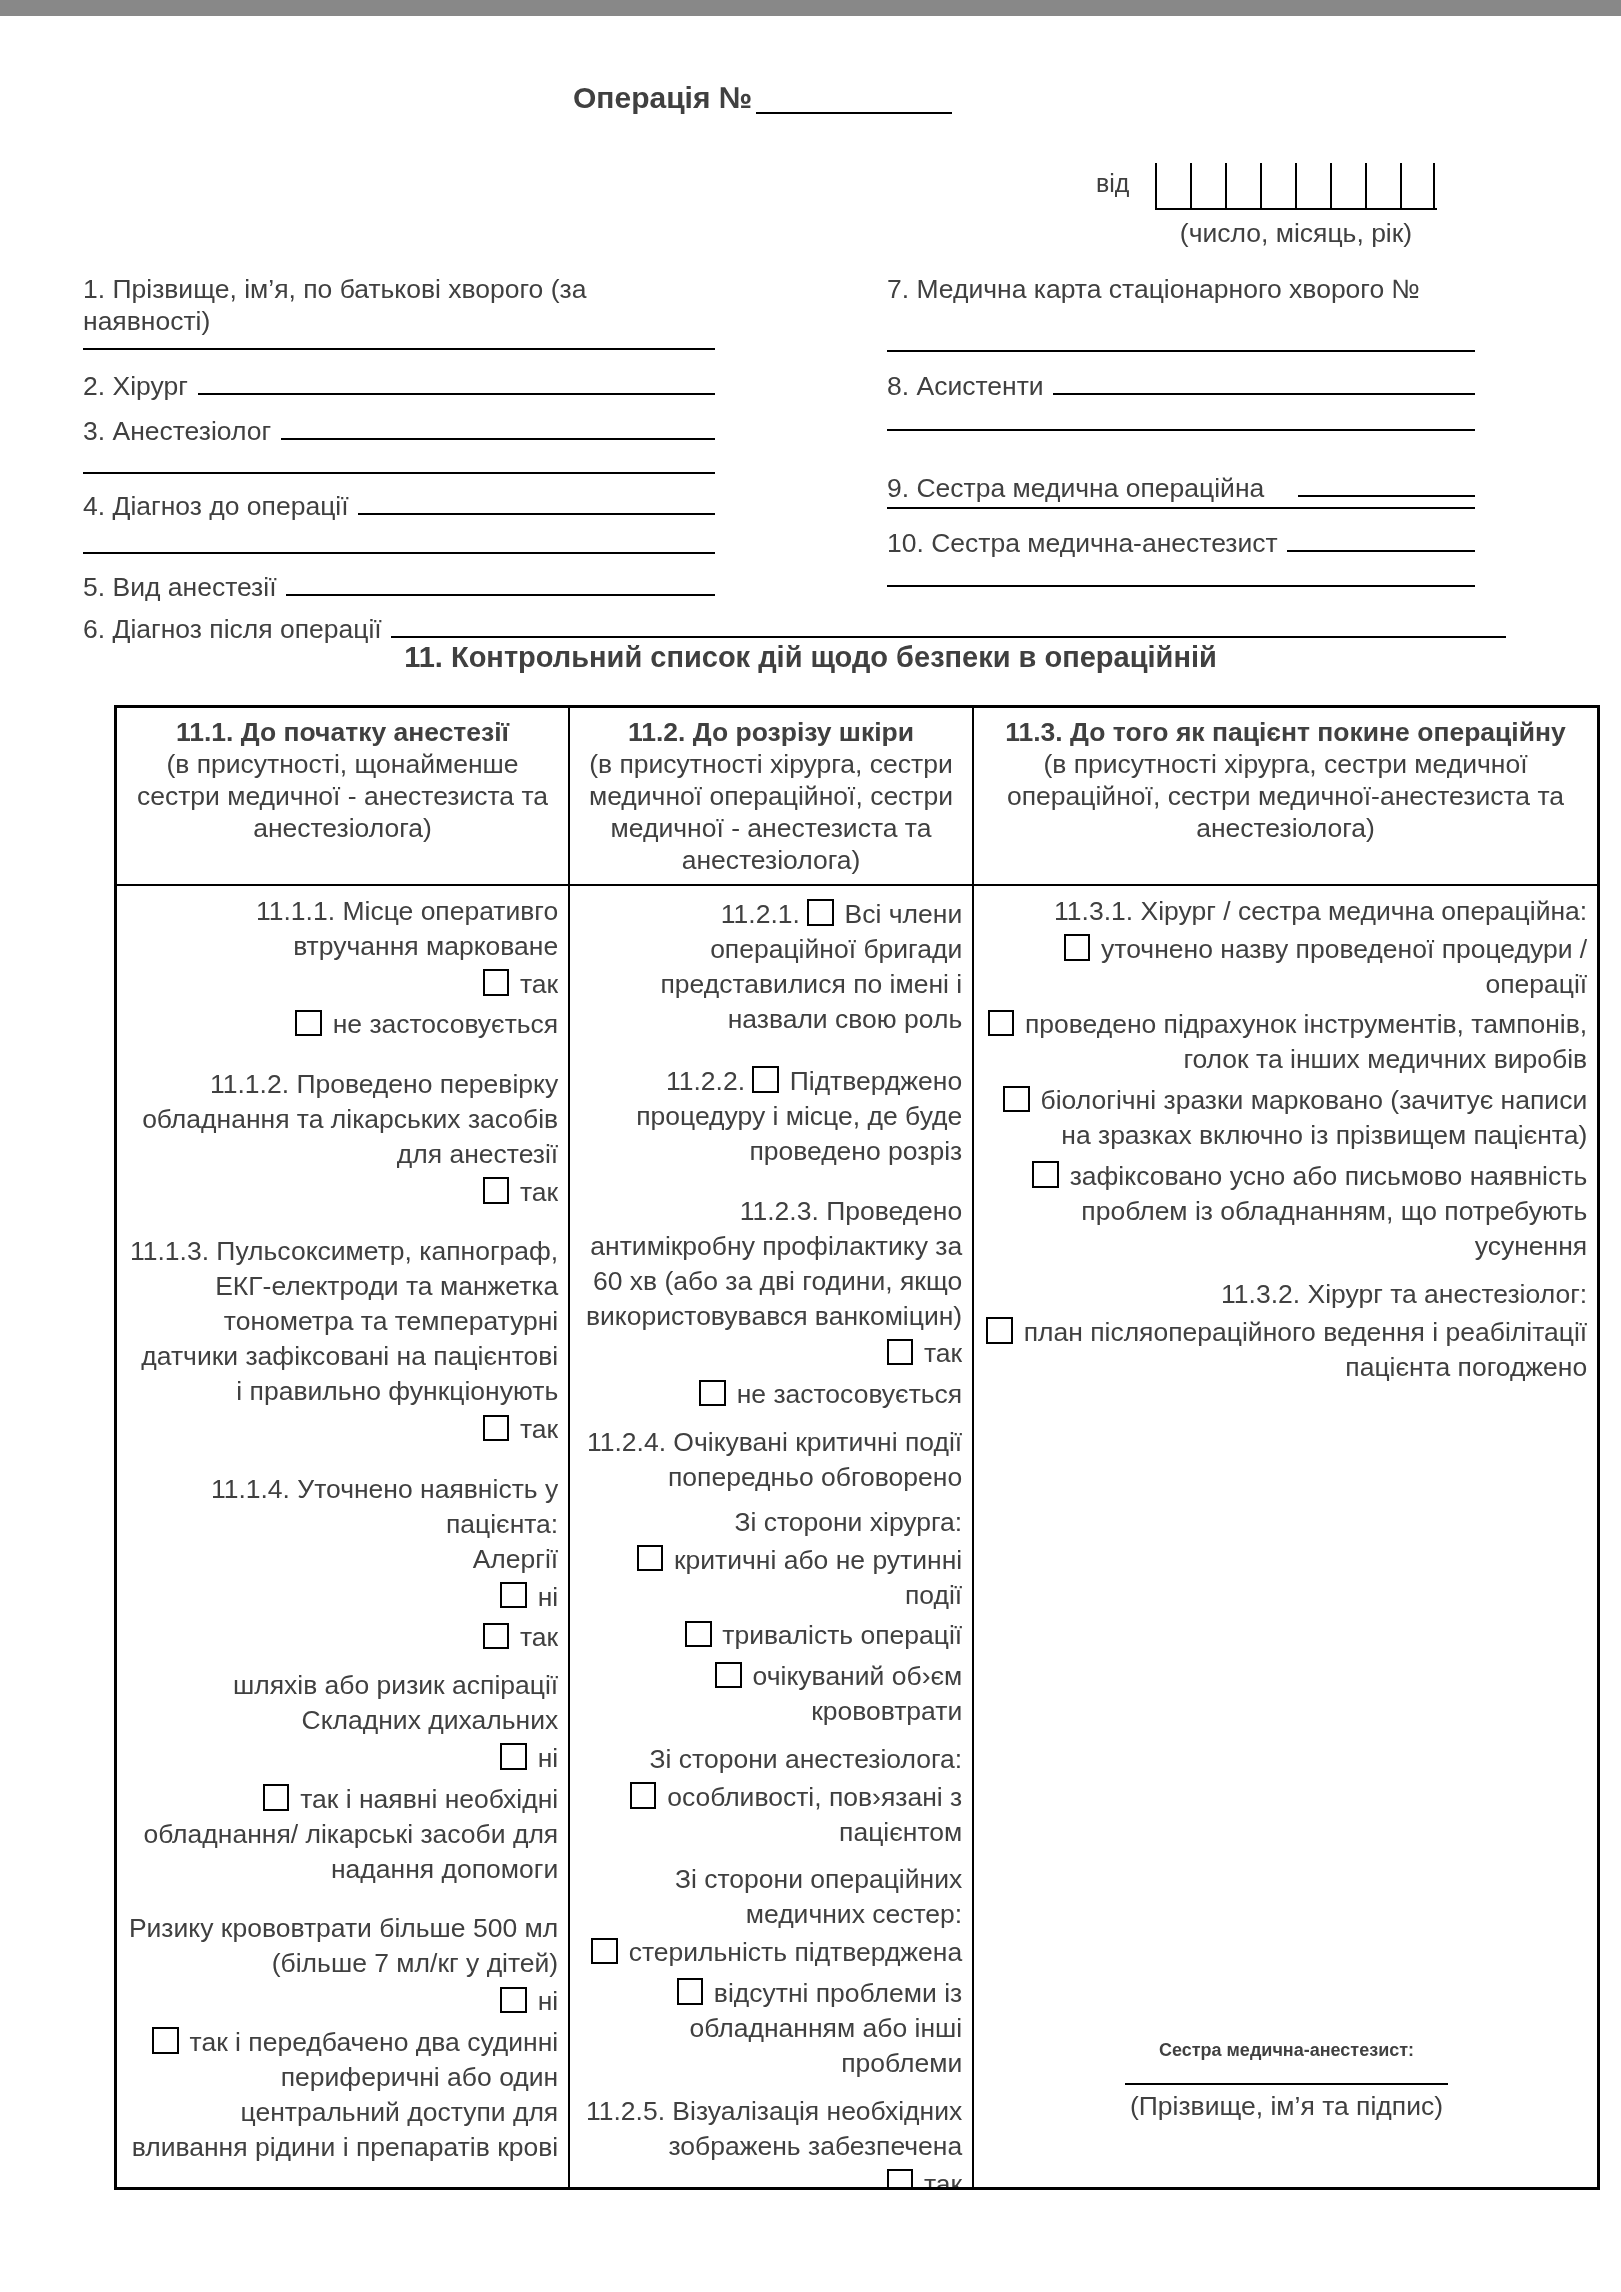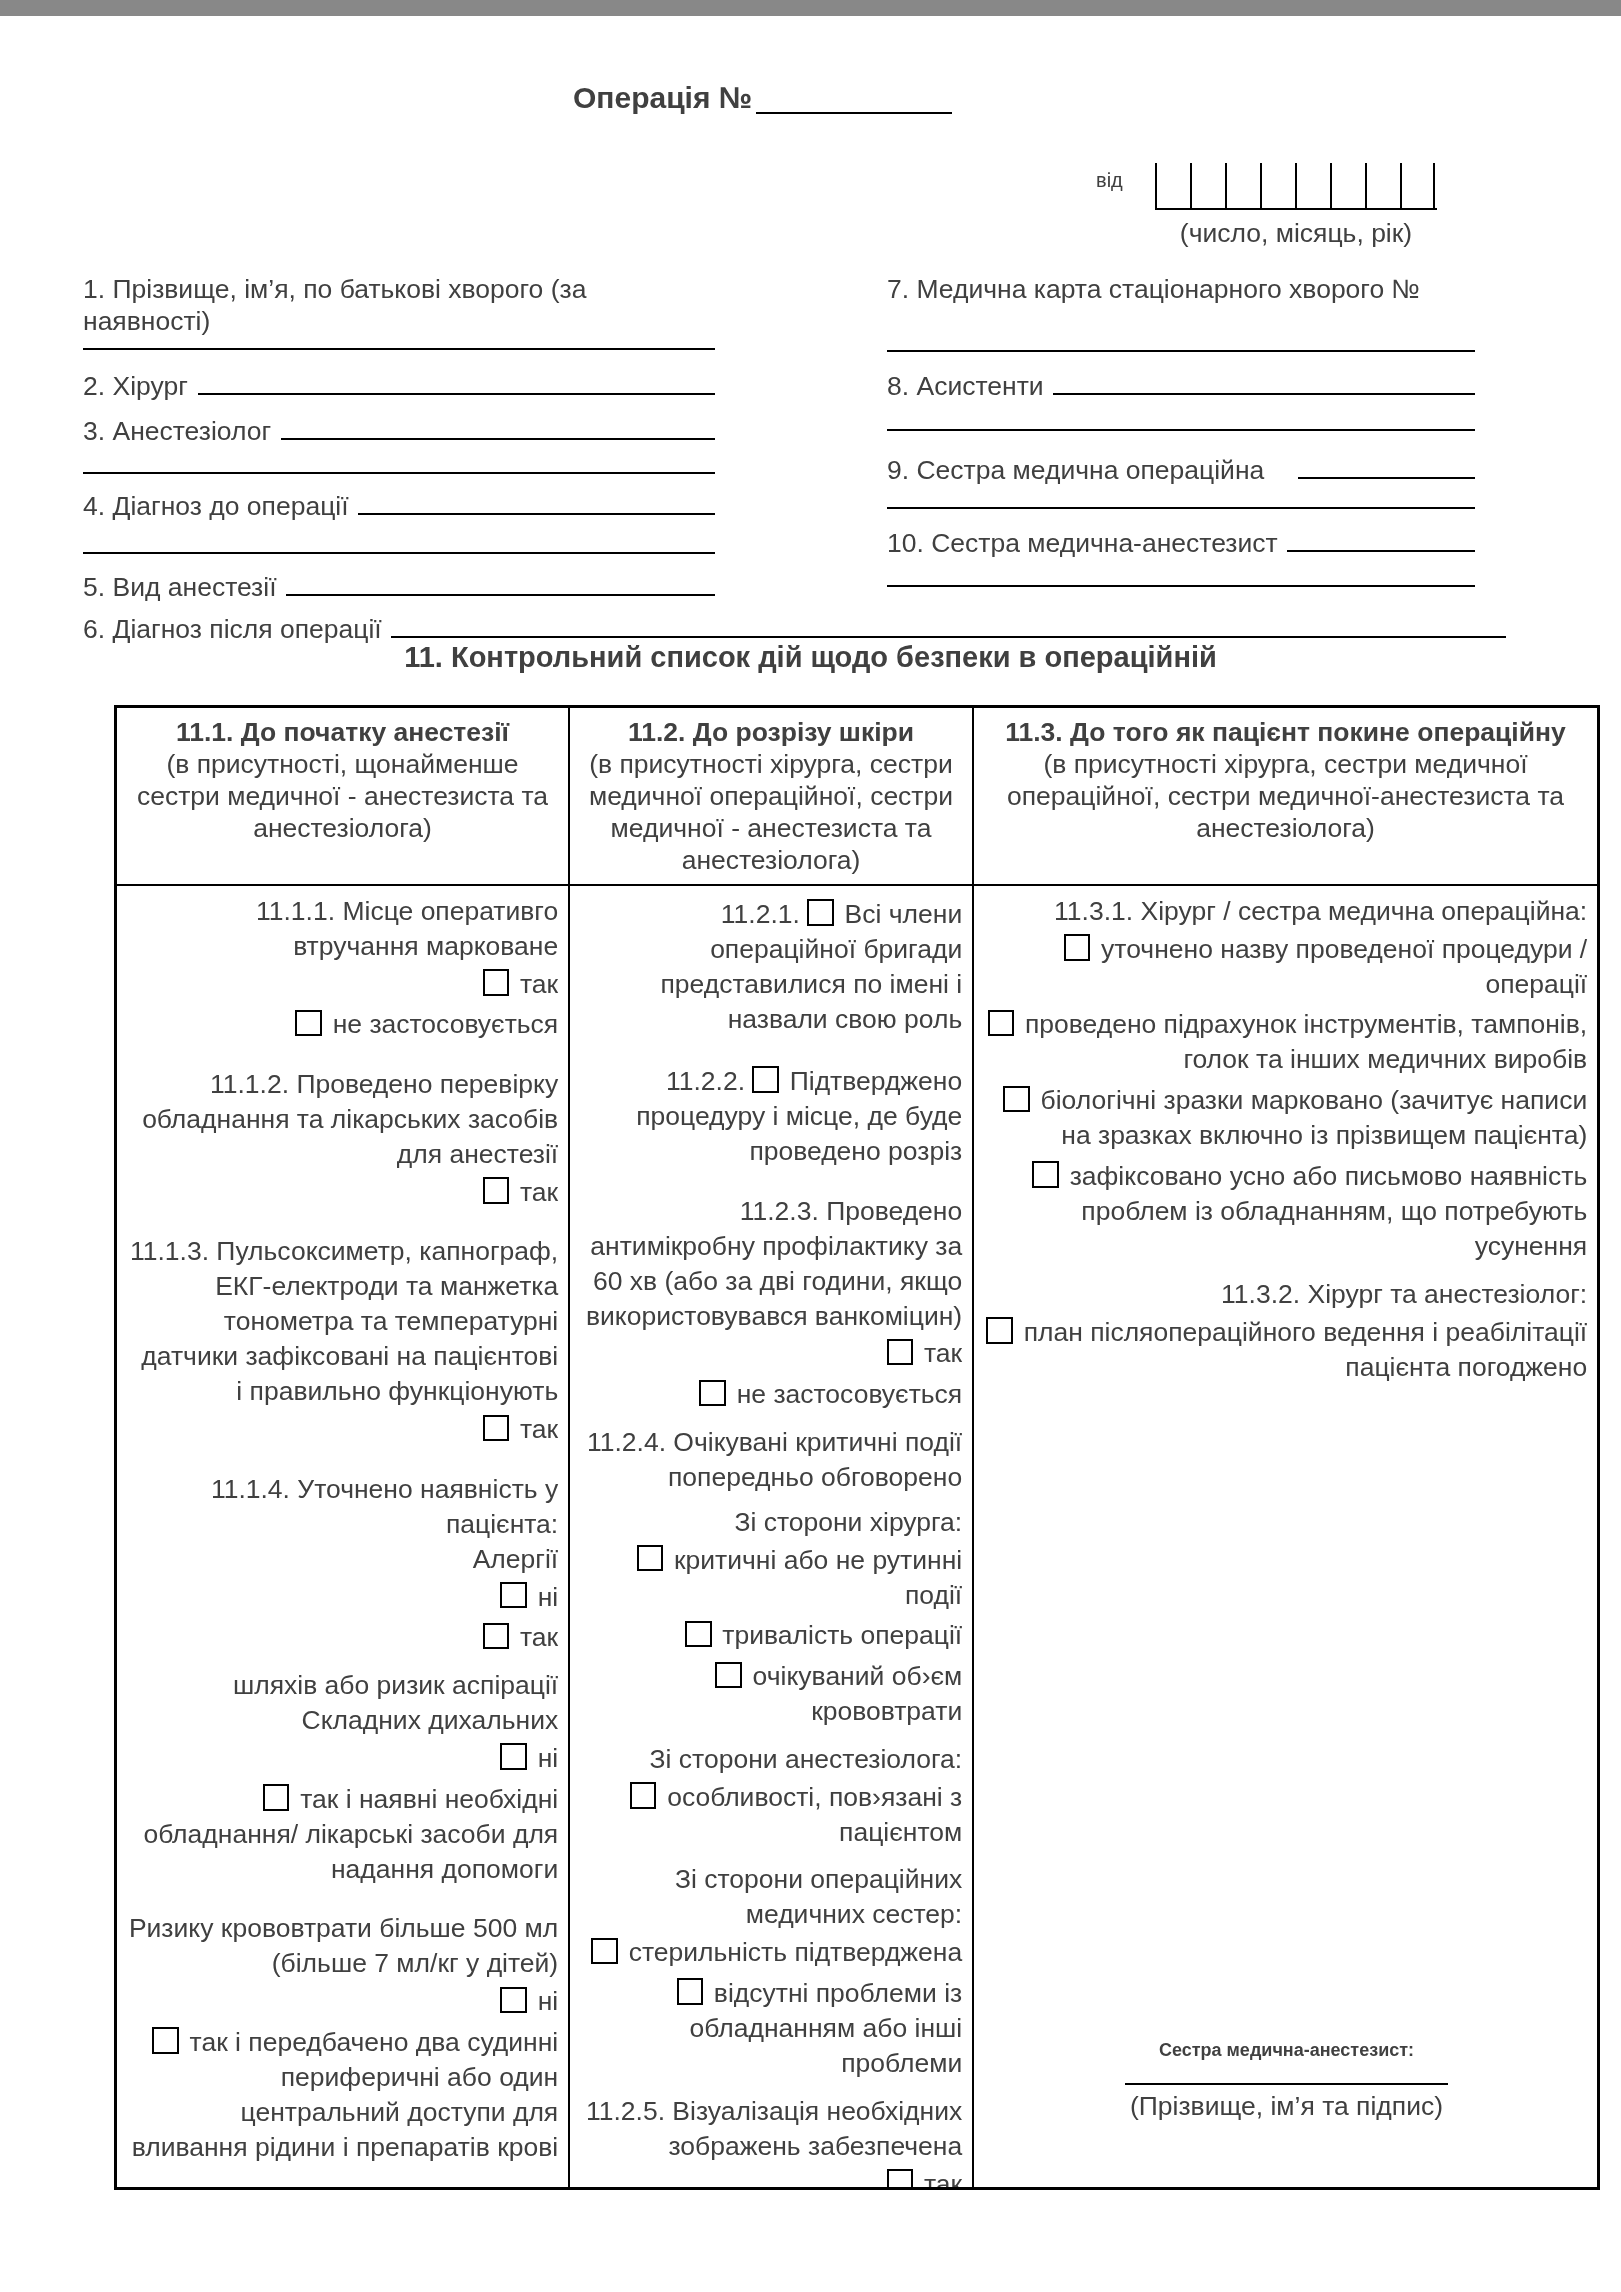--- a/index.html
+++ b/index.html
@@ -10,21 +10,21 @@
     font-family:Liberation Sans, sans-serif;
     margin:16px auto;overflow:hidden;
   }
   .abs{position:absolute;}
 
   
   .doc-title{left:573px;top:65px;font-size:30px;font-weight:bold;white-space:nowrap;}
   .title-blank{display:inline-block;width:196px;border-bottom:2.9px solid #000;height:1em;vertical-align:-5.9px;margin-left:3.9px;}
 
   
-  .date-prefix{left:1096px;top:153px;font-size:20px;text-align:center;}
+  .date-prefix{left:1096px;top:153px;font-size:25px;text-align:center;}
   .comb{left:1155px;top:147px;width:282px;height:47px;display:flex;border-bottom:2.9px solid #000;box-sizing:border-box;}
   .comb-cell{width:35px;border-left:2.9px solid #000;box-sizing:border-box;}
   .comb-cell:last-child{border-right:2.9px solid #000;}
   .date-caption{left:1139px;top:202px;width:314px;text-align:center;font-size:26.5px;}
 
   
   .field-row{position:absolute;display:flex;align-items:baseline;font-size:26.5px;line-height:32px;}
   .field-row .fill{flex:1;border-bottom:2px solid #000;height:1.05em;margin-left:9.8px;}
   .h-line{position:absolute;border-bottom:2px solid #000;height:0;}
 
@@ -120,21 +120,21 @@
     <span>7. Медична карта стаціонарного хворого №</span>
   </div>
   <div class="h-line" style="left:887px;top:334px;width:588px;"></div>
 
   <div class="field-row" style="left:887px;top:349px;width:588px;">
     <span>8. Асистенти</span>
       <span class="fill"></span>
   </div>
   <div class="h-line" style="left:887px;top:413px;width:588px;"></div>
 
-  <div class="field-row" style="left:887px;top:433px;width:588px;gap:24px;">
+  <div class="field-row" style="left:887px;top:451px;width:588px;gap:24px;">
     <span>9. Сестра медична операційна</span>
       <span class="fill"></span>
   </div>
   <div class="h-line" style="left:887px;top:491px;width:588px;"></div>
 
   <div class="field-row" style="left:887px;top:506px;width:588px;">
     <span>10. Сестра медична-анестезист</span>
       <span class="fill"></span>
   </div>
   <div class="h-line" style="left:887px;top:569px;width:588px;"></div>

